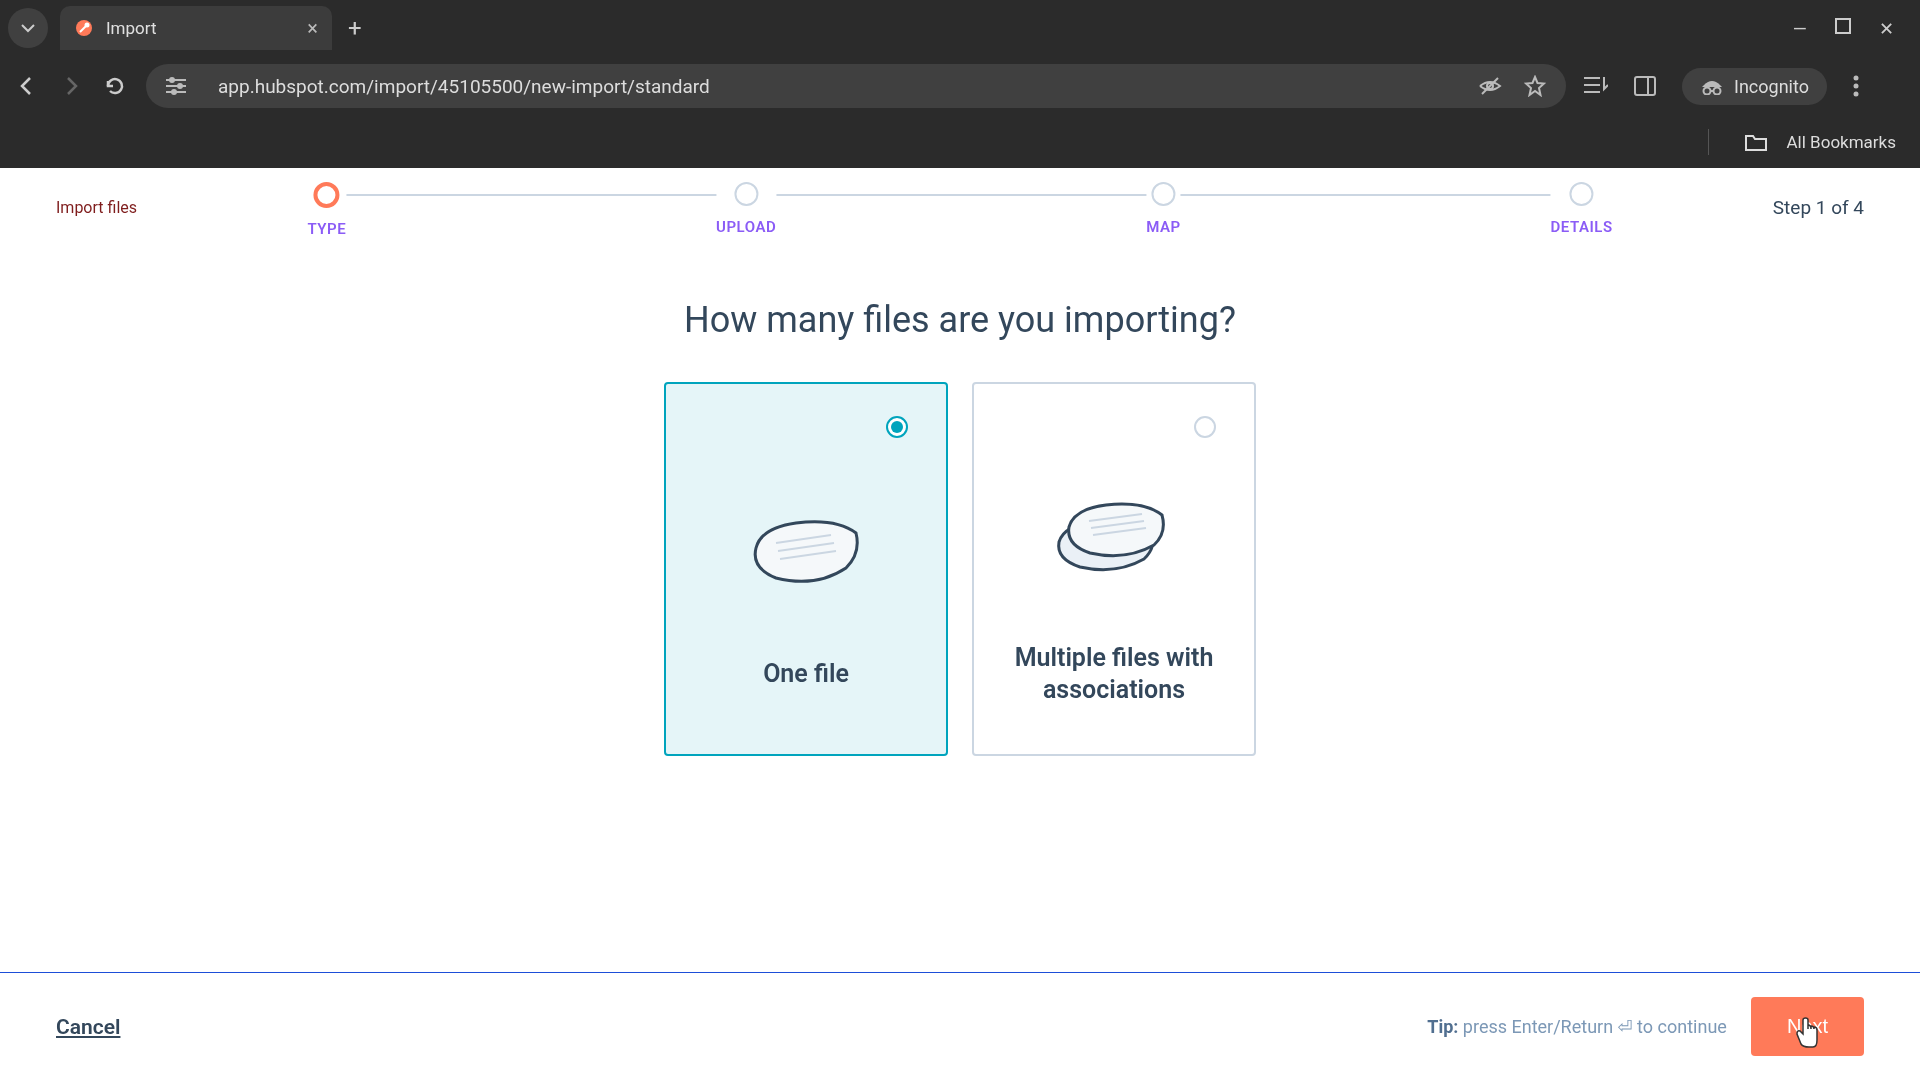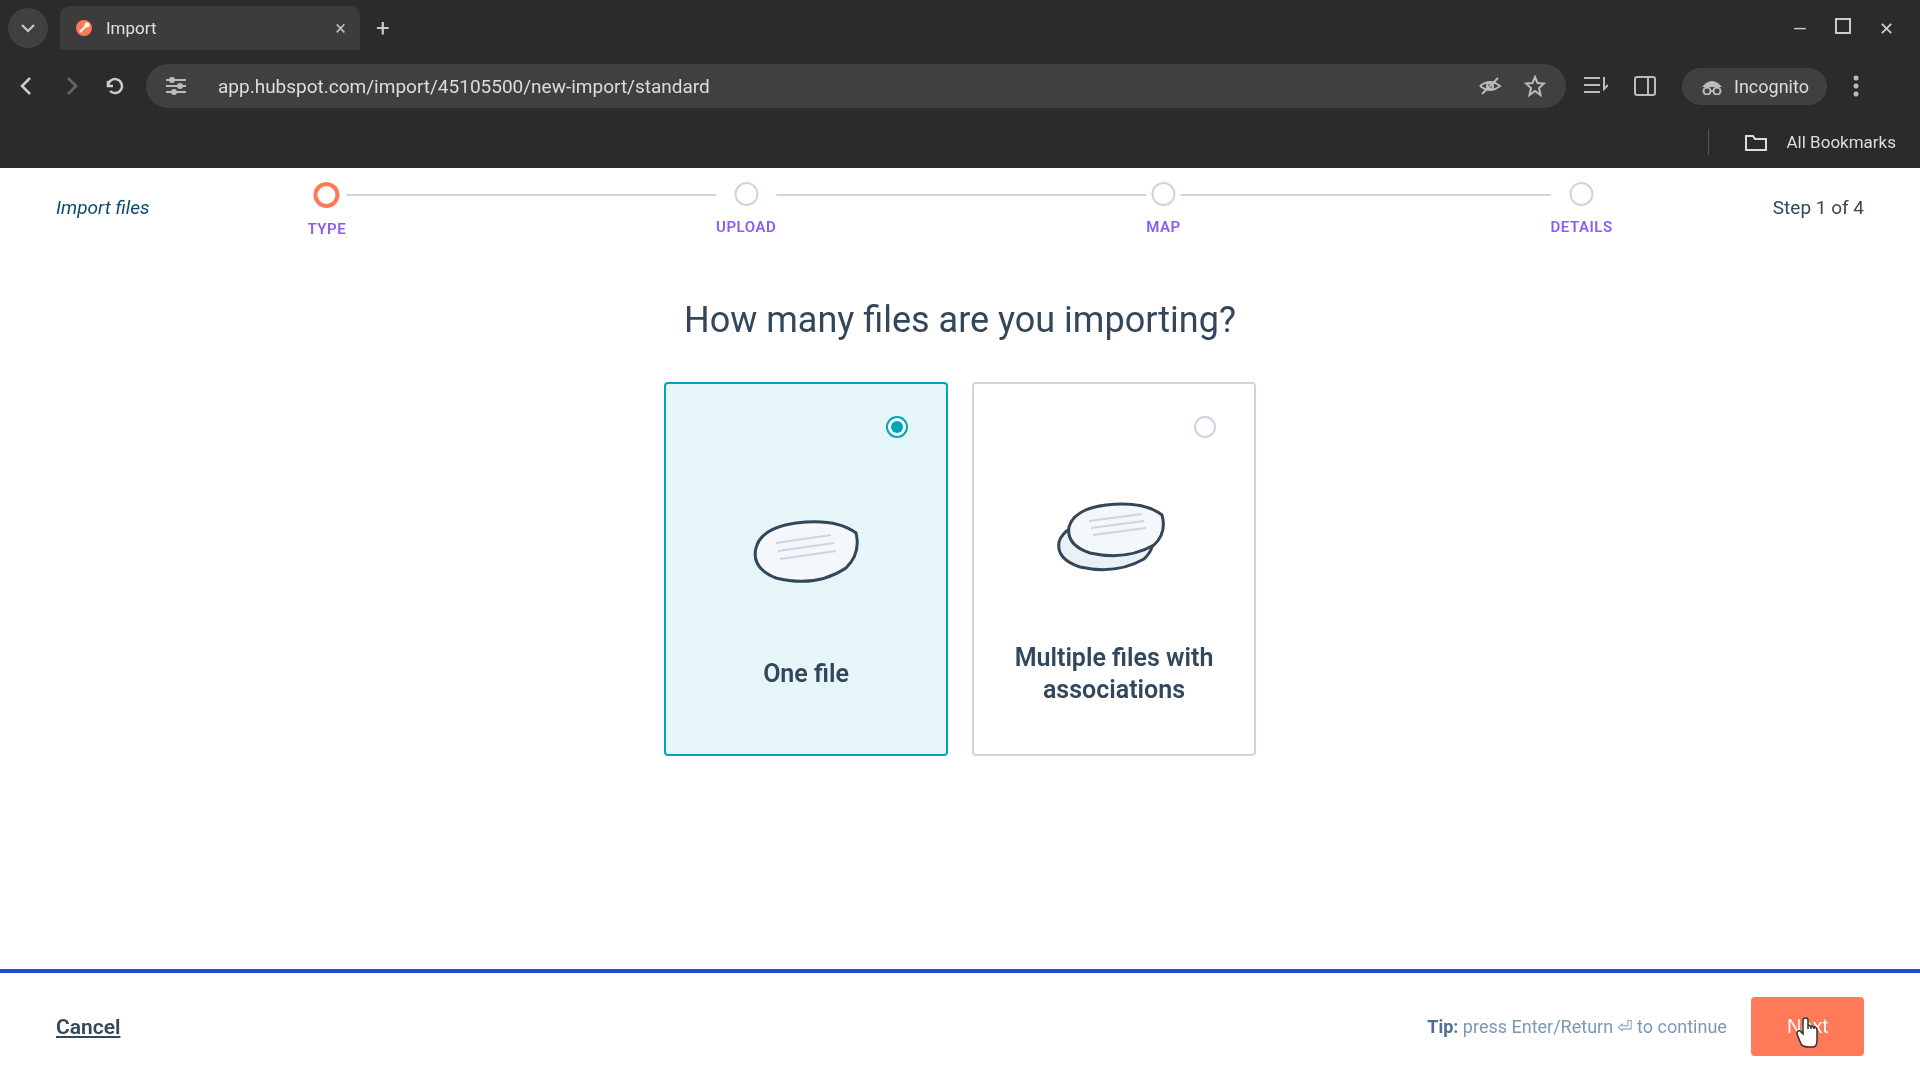--- a/index.html
+++ b/index.html
@@ -2,21 +2,21 @@
 <html><head>
   <meta charset="utf-8">
   <style>
     * { margin: 0; padding: 0; box-sizing: border-box; }
     body { font-family: -apple-system, BlinkMacSystemFont, 'Segoe UI', Roboto, sans-serif; background: #fff; width: 1920px; height: 1080px; overflow: hidden; }
     
     
     .browser-chrome { background: #2b2b2b; }
     .tab-bar { display: flex; align-items: center; height: 56px; padding: 0 8px; gap: 4px; }
     .tab-dropdown { width: 40px; height: 40px; border-radius: 20px; background: #404040; display: flex; align-items: center; justify-content: center; color: #ccc; }
-    .tab { display: flex; align-items: center; background: #3c3c3c; border-radius: 10px 10px 0 0; padding: 0 14px; height: 44px; width: 300px; gap: 12px; margin-left: 8px; }
+    .tab { display: flex; align-items: center; background: #3c3c3c; border-radius: 10px 10px 0 0; padding: 0 14px; height: 44px; width: 272px; gap: 12px; margin-left: 8px; }
     .tab-favicon { width: 20px; height: 20px; display: flex; align-items: center; justify-content: center; }
     .tab-title { color: #e0e0e0; font-size: 17px; flex: 1; }
     .tab-close { color: #bbb; font-size: 20px; cursor: pointer; }
     .new-tab { color: #ccc; font-size: 24px; padding: 0 12px; cursor: pointer; }
     .window-controls { margin-left: auto; display: flex; gap: 28px; color: #ccc; padding-right: 18px; }
     .window-controls span { font-size: 18px; }
     
     .address-row { display: flex; align-items: center; height: 60px; padding: 0 14px; gap: 18px; }
     .nav-btn { color: #bbb; width: 26px; height: 26px; display: flex; align-items: center; justify-content: center; }
     .nav-btn.disabled { color: #666; }
@@ -26,21 +26,21 @@
     .addr-actions { display: flex; gap: 22px; color: #bbb; align-items: center; margin-left: auto; }
     .toolbar-right { display: flex; gap: 26px; color: #bbb; align-items: center; }
     .incognito-badge { display: flex; align-items: center; gap: 10px; background: #404040; border-radius: 22px; padding: 8px 18px; color: #ddd; font-size: 18px; }
     
     .bookmarks-row { display: flex; justify-content: flex-end; align-items: center; height: 52px; padding: 0 24px; color: #ddd; font-size: 17px; gap: 20px; }
     .divider-v { width: 1px; height: 26px; background: #555; margin-right: 16px; }
     
     
     .app { background: #fff; height: calc(1080px - 168px); display: flex; flex-direction: column; }
     .wizard-header { display: flex; align-items: center; padding: 28px 56px 20px; position: relative; }
-    .wizard-title { font-size: 19px; color: #0c4a6e; font-weight: 400; font-style: italic; }
+    .wizard-title { font-size: 16px; color: #7f1d1d; font-weight: 400; }
     .step-indicator { font-size: 19px; color: #33475b; margin-left: auto; }
     
     .stepper { position: absolute; left: 50%; transform: translateX(-50%); top: 14px; display: flex; align-items: flex-start; }
     .step { display: flex; flex-direction: column; align-items: center; position: relative; }
     .step-dot { width: 24px; height: 24px; border-radius: 50%; background: #fff; border: 2px solid #cbd6e2; z-index: 2; }
     .step.active .step-dot { border: 4px solid #ff7a59; width: 26px; height: 26px; }
     .step-label { font-size: 15px; font-weight: 600; color: #8b5cf6; letter-spacing: 0.5px; margin-top: 12px; }
     .step-line { width: 370px; height: 2px; background: #cbd6e2; margin-top: 12px; }
     
     .content { flex: 1; display: flex; flex-direction: column; align-items: center; padding-top: 60px; }
@@ -49,21 +49,21 @@
     
     .cards { display: flex; gap: 24px; margin-top: 17px; }
     .card { width: 284px; height: 374px; border: 2px solid #cbd6e2; border-radius: 4px; display: flex; flex-direction: column; align-items: center; justify-content: center; position: relative; cursor: pointer; padding: 20px; }
     .card.selected { border-color: #00a4bd; background: #e5f5f8; }
     .card-radio { position: absolute; top: 32px; right: 38px; width: 22px; height: 22px; border-radius: 50%; border: 2px solid #cbd6e2; background: #fff; }
     .card.selected .card-radio { border-color: #00a4bd; display: flex; align-items: center; justify-content: center; }
     .card.selected .card-radio::after { content: ''; width: 12px; height: 12px; border-radius: 50%; background: #00a4bd; }
     .card-illustration { width: 140px; height: 140px; display: flex; align-items: center; justify-content: center; margin-bottom: 40px; margin-top: 30px; }
     .card-title { font-size: 25px; font-weight: 600; color: #33475b; text-align: center; line-height: 1.3; }
     
-    .footer { border-top: 4px solid #1d4ed8; padding: 24px 56px; display: flex; align-items: center; }
+    .footer { border-top: 1px solid #1d4ed8; padding: 24px 56px; display: flex; align-items: center; }
     .cancel-btn { font-size: 21px; font-weight: 600; color: #33475b; text-decoration: underline; cursor: pointer; }
     .tip { margin-left: auto; font-size: 18px; color: #7c98b6; margin-right: 24px; }
     .tip strong { color: #516f90; }
     .next-btn { background: #ff7a59; color: #fff; border: none; padding: 18px 36px; font-size: 20px; font-weight: 500; border-radius: 4px; cursor: pointer; display: flex; align-items: center; gap: 10px; }
     
     .cursor-hand { position: absolute; right: 99px; bottom: 32px; pointer-events: none; z-index: 100; font-size: 26px; color: #fff; }
     
     svg { display: block; }
   </style>
 </head>

